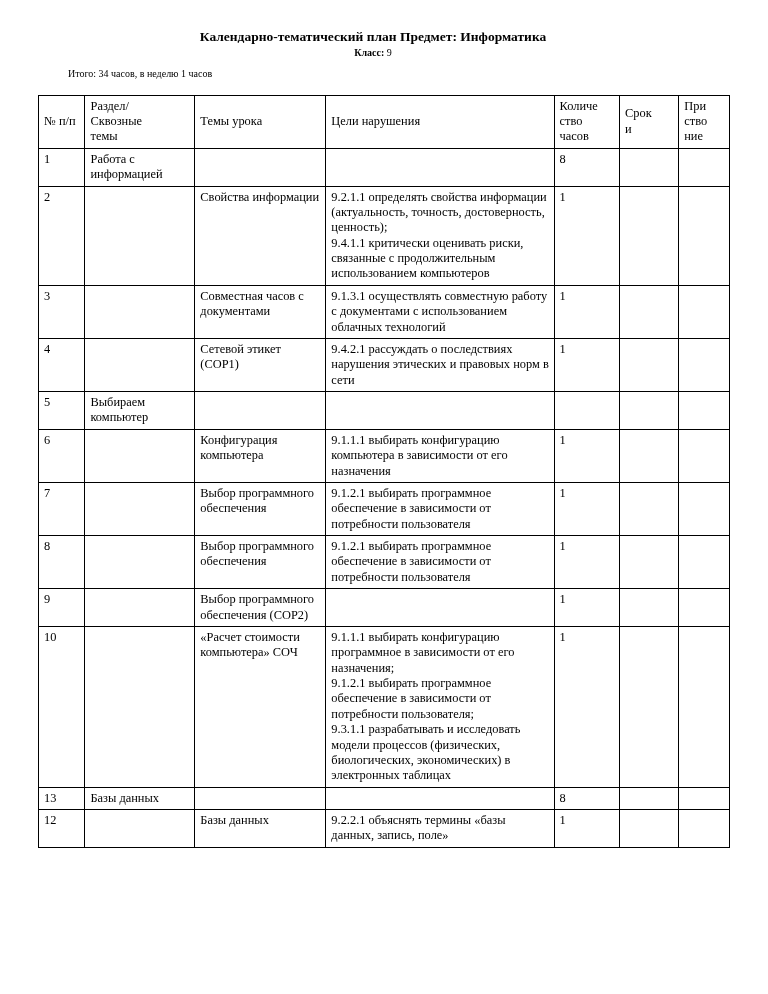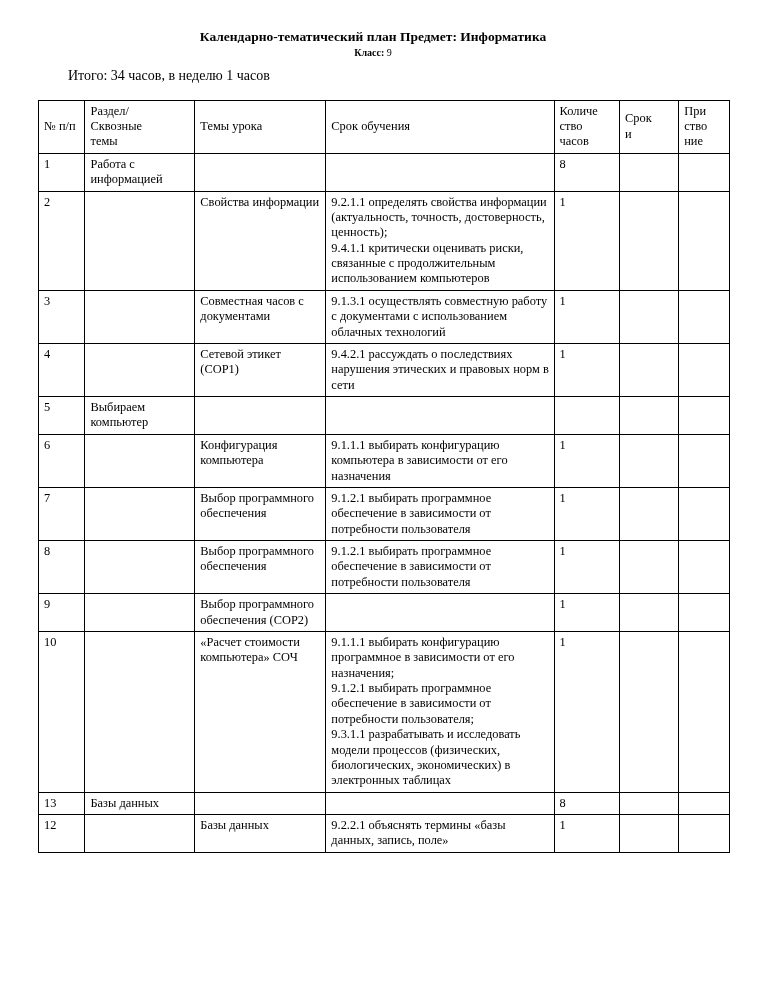--- a/index.html
+++ b/index.html
@@ -29,21 +29,21 @@
   .doc-subtitle {
     text-align: center;
     font-size: 10px;
     line-height: 1.35;
     margin: 0;
   }
   .doc-subtitle .lbl {
     font-weight: bold;
   }
   .summary {
-    font-size: 14px;
+    font-size: 10px;
     margin: 8px 0 0 30px;
     font-family: Liberation Serif, serif;
   }
   table.ktp {
     border-collapse: collapse;
     width: 692px;
     margin-top: 16px;
     table-layout: fixed;
   }
   table.ktp td, table.ktp th {
@@ -106,21 +106,21 @@
     </colgroup>
     <thead>
       <tr>
         <td class="c-num">№ п/п</td>
         <td class="c-sec">
           <span class="goal-line">Раздел/</span>
           <span class="goal-line">Сквозные</span>
           <span class="goal-line">темы</span>
         </td>
         <td class="c-theme">Темы урока</td>
-        <td class="c-goals">Срок обучения</td>
+        <td class="c-goals">Цели нарушения</td>
         <td class="c-hours">
           <span class="goal-line">Количе</span>
           <span class="goal-line">ство</span>
           <span class="goal-line">часов</span>
         </td>
         <td class="c-date">
           <span class="goal-line">Срок</span>
           <span class="goal-line">и</span>
         </td>
         <td class="c-note">

